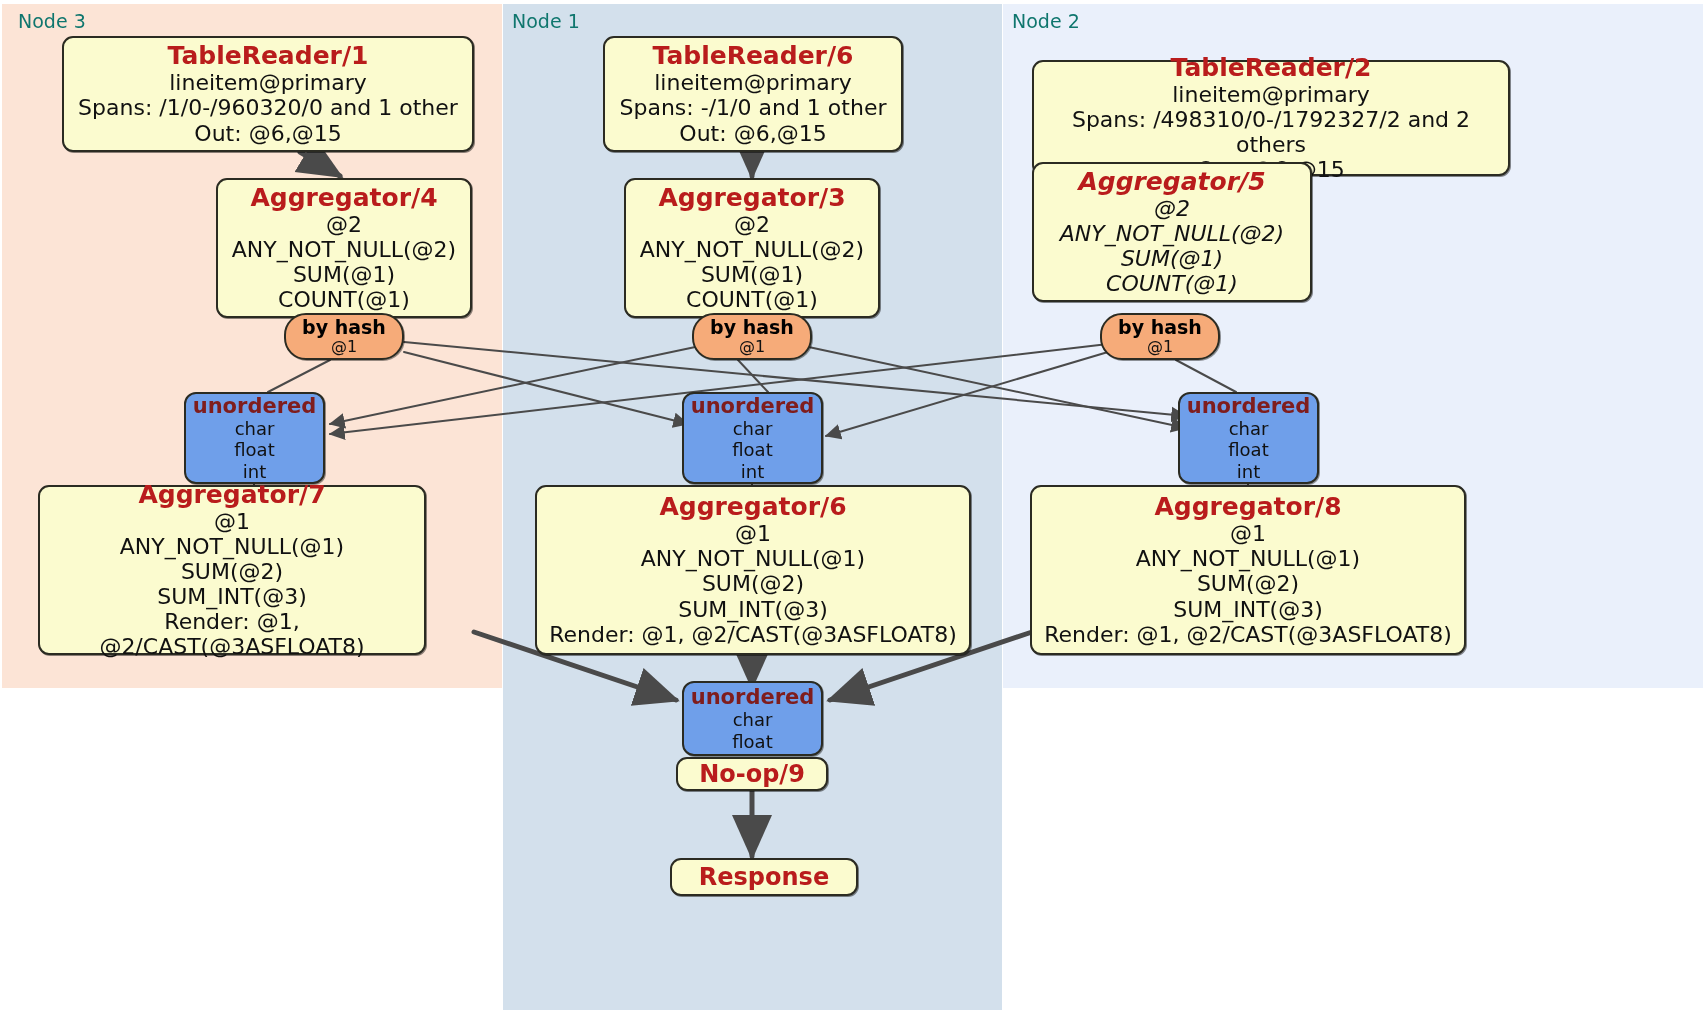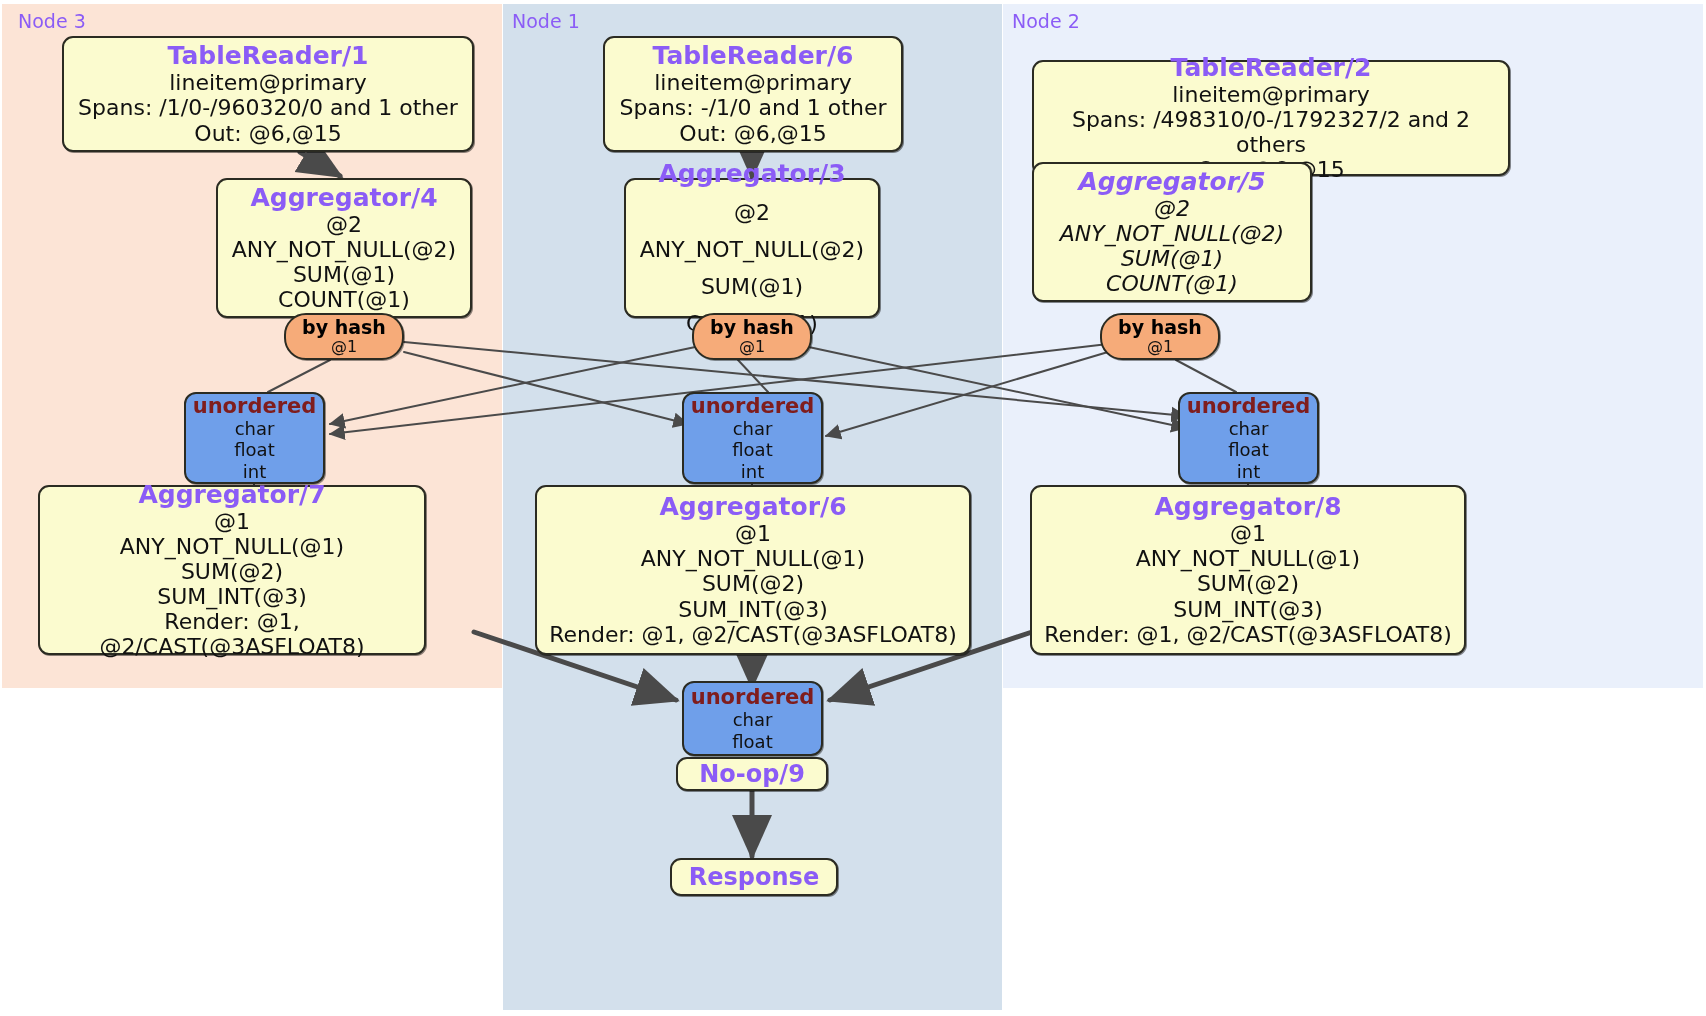--- a/index.html
+++ b/index.html
@@ -1,31 +1,31 @@
 <!DOCTYPE html>
 <html><head>
 <meta charset="utf-8">
 <style>
   html,body{margin:0;padding:0;background:#ffffff;}
   body{width:1706px;height:1016px;position:relative;overflow:hidden;
        font-family:"DejaVu Sans","Liberation Sans",sans-serif;}
   #canvas{position:absolute;left:0;top:0;width:1706px;height:1016px;}
 
   .node-panel{position:absolute;box-sizing:border-box;}
-  .node-label{position:absolute;font-size:19px;color:#8b5cf6;white-space:nowrap;}
+  .node-label{position:absolute;font-size:19px;color:#0f766e;white-space:nowrap;}
 
   .edges{position:absolute;left:0;top:0;width:1706px;height:1016px;
          pointer-events:none;overflow:visible;}
 
   .box{position:absolute;box-sizing:border-box;display:flex;flex-direction:column;
        align-items:center;justify-content:center;text-align:center;}
 
   .proc{background:#fbfbcf;border:2px solid #2b2b22;border-radius:11px;
         box-shadow:1px 1px 0 rgba(0,0,0,.45);}
-  .proc .title{font-weight:bold;font-size:25px;color:#8b5cf6;line-height:1.12;}
+  .proc .title{font-weight:bold;font-size:25px;color:#b91c1c;line-height:1.12;}
   .proc .line{font-size:22px;color:#111;line-height:1.14;}
 
   .router{background:#f6ab79;border:2px solid #2b2b22;border-radius:22px;
           box-shadow:1px 1px 0 rgba(0,0,0,.4);}
   .router .title{font-weight:bold;font-size:19px;color:#000;line-height:1.1;}
   .router .line{font-size:16px;color:#111;line-height:1.1;}
 
   .receiver{background:#6f9fea;border:2px solid #2b2b22;border-radius:12px;
             box-shadow:1px 1px 0 rgba(0,0,0,.4);}
   .receiver .title{font-weight:bold;font-size:21px;color:#7f1d1d;line-height:1.15;}
@@ -109,21 +109,21 @@
   </div>
 
   <div class="box proc" style="left:216px;top:178px;width:256px;height:140px;">
     <div class="title">Aggregator/4</div>
     <div class="line">@2</div>
     <div class="line">ANY_NOT_NULL(@2)</div>
     <div class="line">SUM(@1)</div>
     <div class="line">COUNT(@1)</div>
   </div>
 
-  <div class="box proc" style="left:624px;top:178px;width:256px;height:140px;gap:12px;">
+  <div class="box proc" style="left:624px;top:178px;width:256px;height:140px;">
     <div class="title">Aggregator/3</div>
     <div class="line">@2</div>
     <div class="line">ANY_NOT_NULL(@2)</div>
     <div class="line">SUM(@1)</div>
     <div class="line">COUNT(@1)</div>
   </div>
 
   <div class="box proc" style="left:1032px;top:162px;width:280px;height:140px;font-style:italic;">
     <div class="title">Aggregator/5</div>
     <div class="line">@2</div>
@@ -198,17 +198,17 @@
   <div class="box receiver" style="left:682px;top:681px;width:141px;height:75px;">
     <div class="title">unordered</div>
     <div class="line">char</div>
     <div class="line">float</div>
   </div>
 
   <div class="box proc small-proc" style="left:676px;top:757px;width:152px;height:34px;">
     <div class="title">No-op/9</div>
   </div>
 
-  <div class="box proc small-proc" style="left:670px;top:858px;width:168px;height:38px;">
+  <div class="box proc small-proc" style="left:670px;top:858px;width:188px;height:38px;">
     <div class="title">Response</div>
   </div>
 
 </div>
 
 </body></html>

